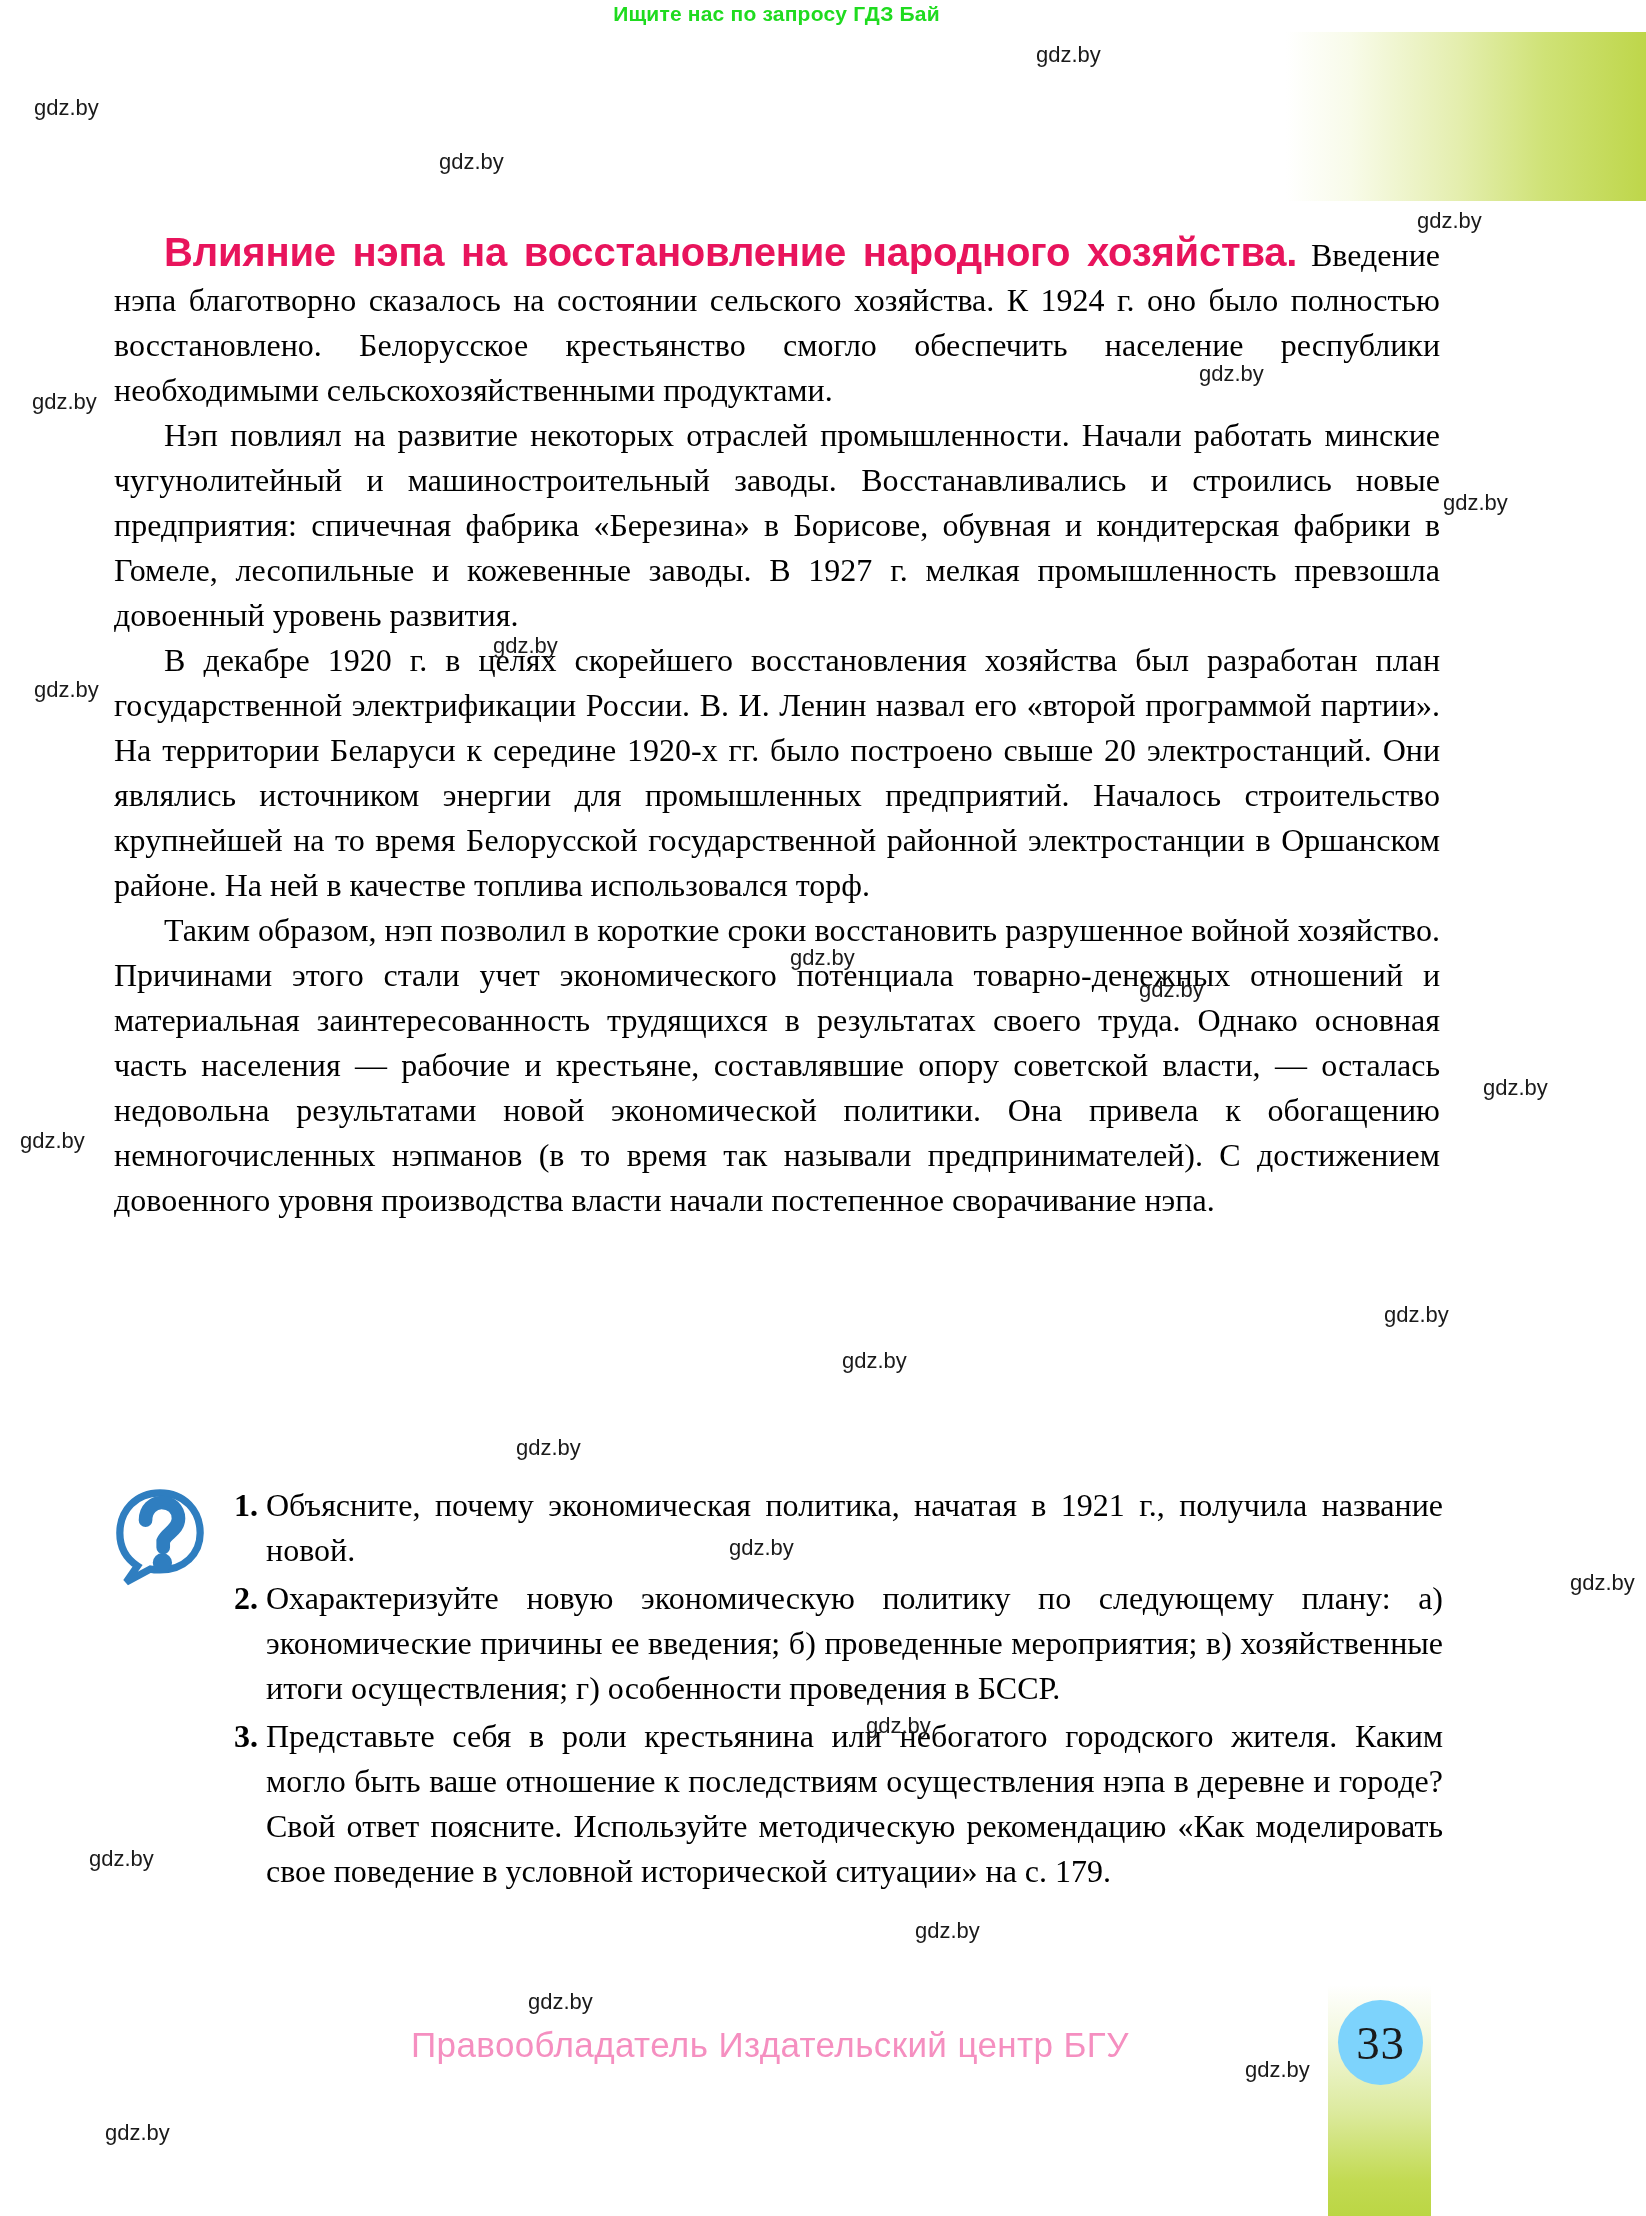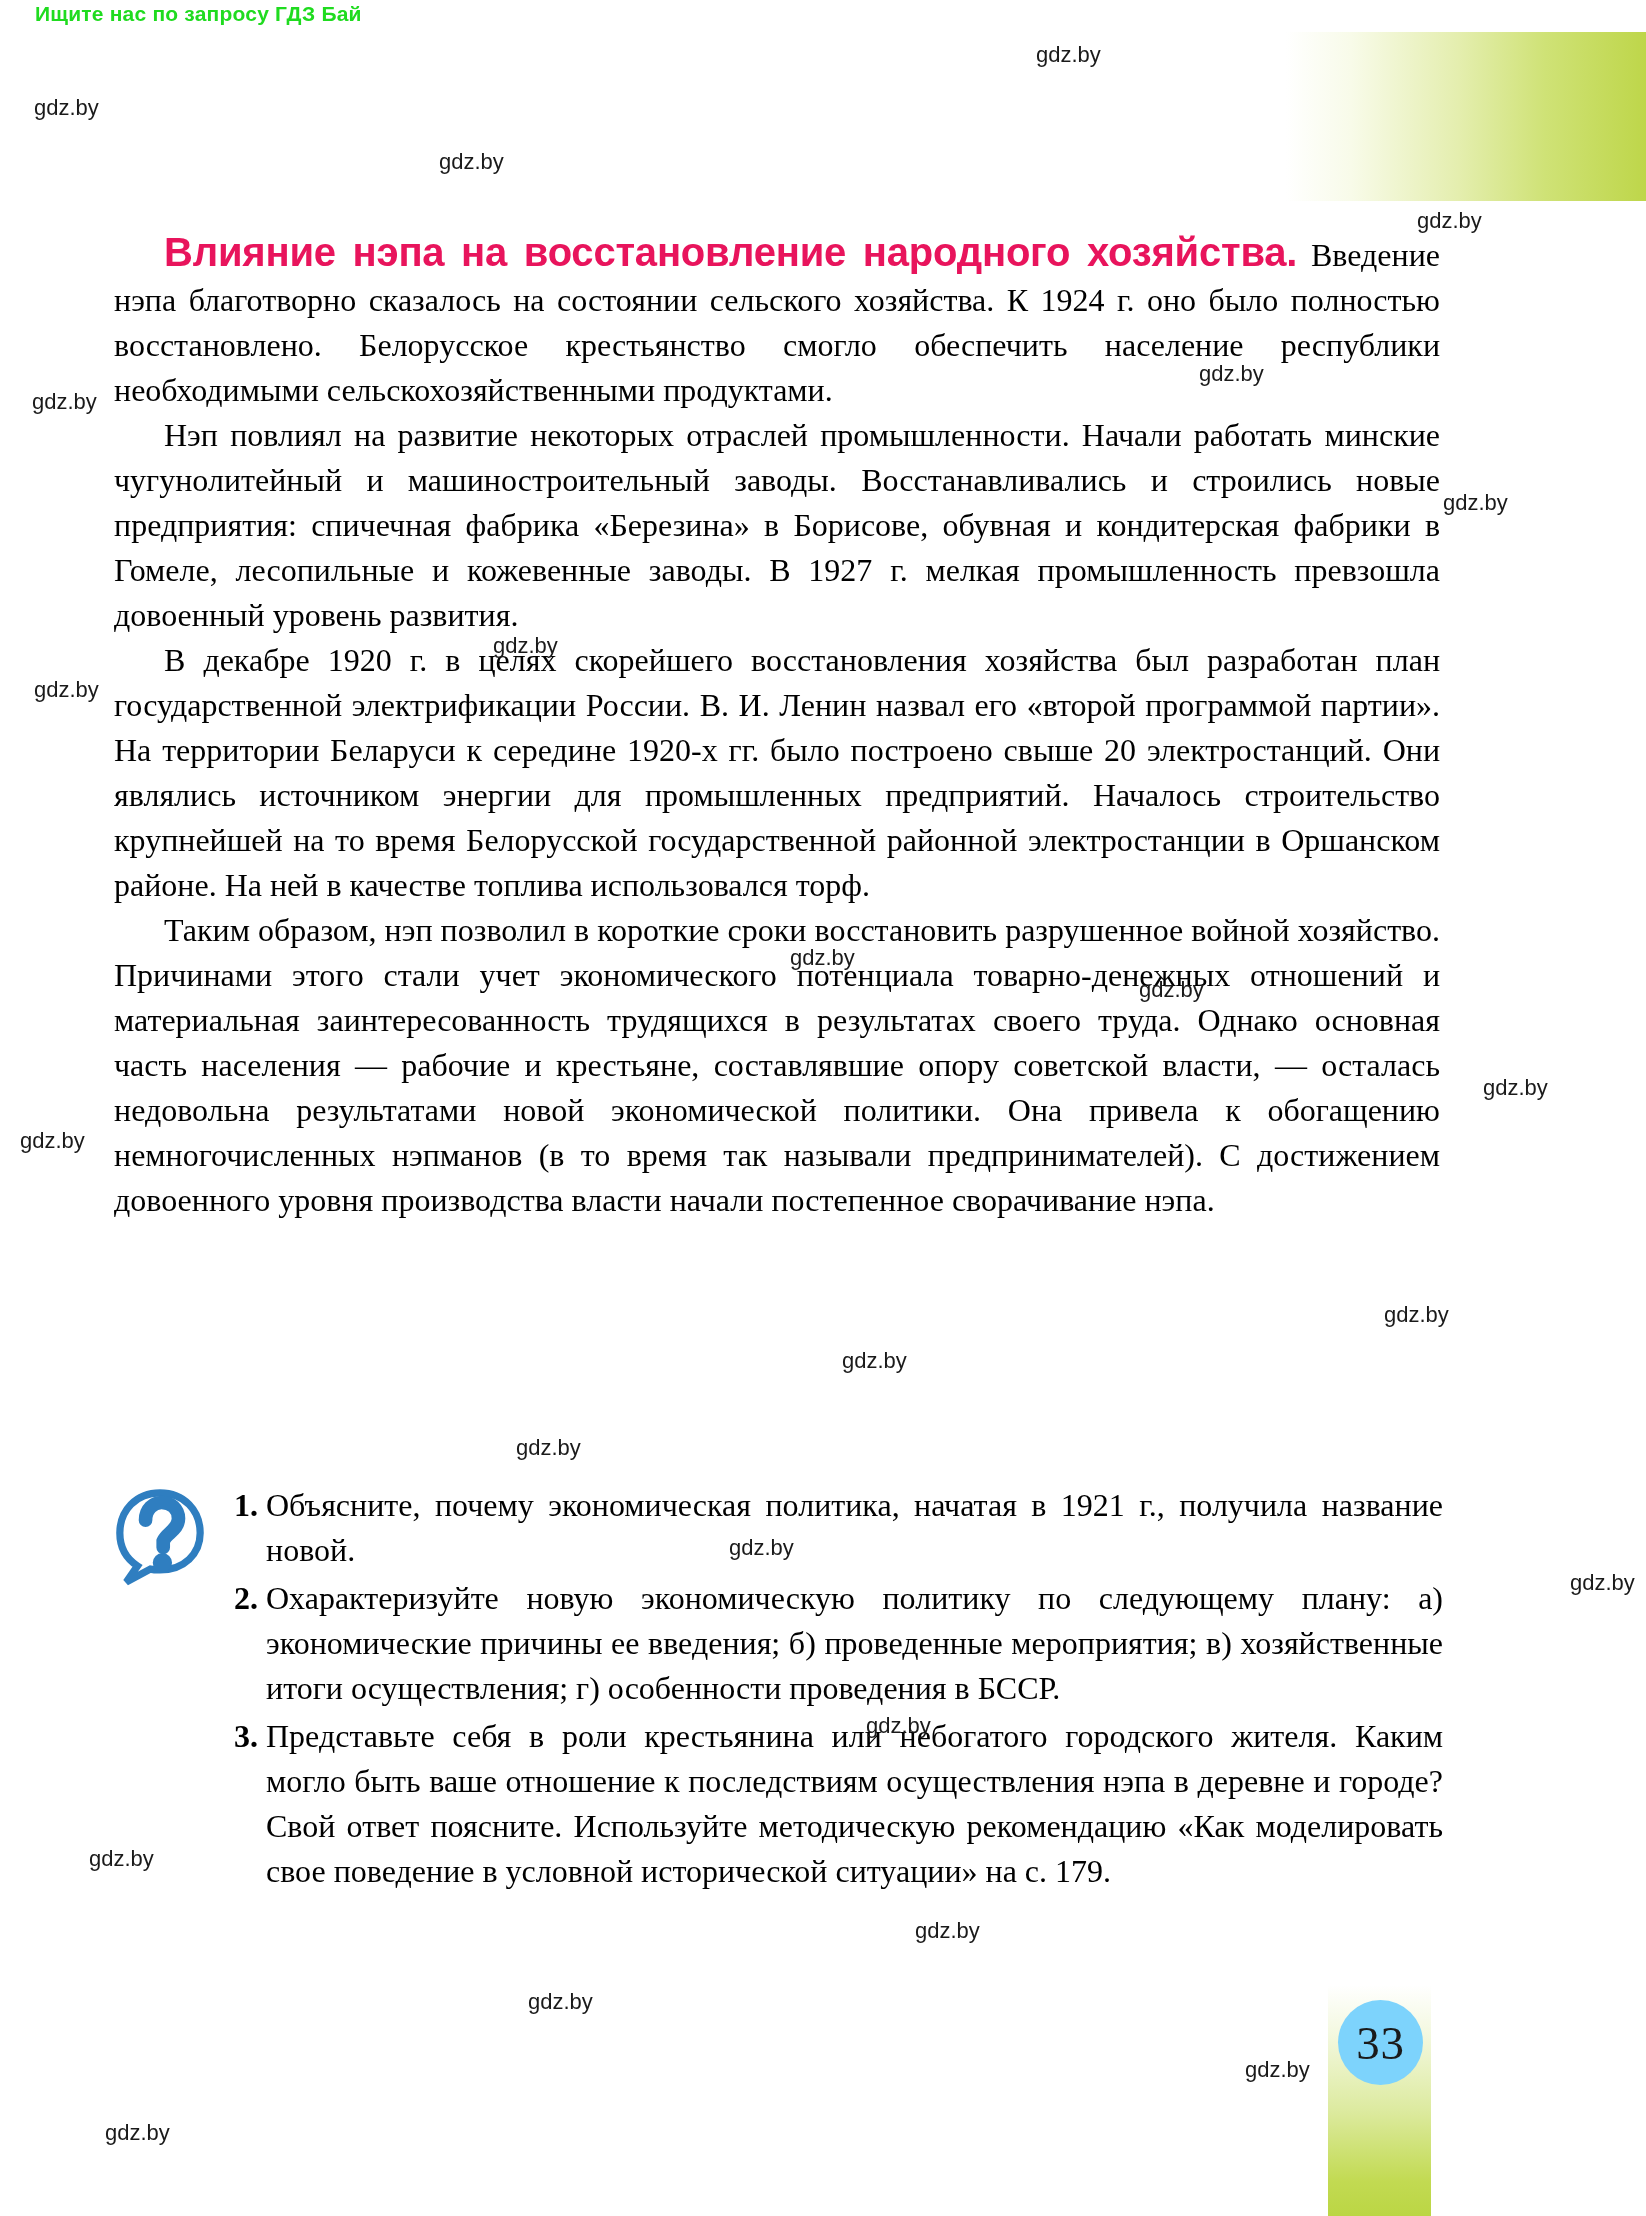--- a/index.html
+++ b/index.html
@@ -55,26 +55,26 @@
     color: #1a1a1a;
     letter-spacing: 0.8px;
   }
 
   
   .promo-banner {
     position: absolute;
     left: 0;
     top: 1.6px;
     width: 1553px;
+    text-align: center;
     font-family: "Liberation Sans", "DejaVu Sans", sans-serif;
     font-weight: 700;
     font-size: 21px;
     color: #1fdb1f;
     letter-spacing: 0.2px;
-    margin-left: 35px;
   }
 
   
   .footer-line {
     position: absolute;
     left: 0;
     top: 2168px;
     width: 1647px;
     text-align: center;
     font-family: "Liberation Sans", "DejaVu Sans", sans-serif;
@@ -216,20 +216,21 @@
     <div class="q-item">
       <div class="q-num">2.</div>
       <div class="q-text">Охарактеризуйте новую экономическую политику по следующему плану: а) экономические причины ее введения; б) проведенные мероприятия; в) хозяйственные итоги осуществления; г) особенности проведения в БССР.</div>
     </div>
     <div class="q-item">
       <div class="q-num">3.</div>
       <div class="q-text">Представьте себя в роли крестьянина или небогатого городского жителя. Каким могло быть ваше отношение к последствиям осуществления нэпа в деревне и городе? Свой ответ поясните. Используйте методическую рекомендацию «Как моделировать свое поведение в условной исторической ситуации» на с. 179.</div>
     </div>
   </div>
 
+  <div class="copyright-line">Правообладатель Издательский центр БГУ</div>
 
   <div class="page-number-strip"></div>
   <div class="page-number-bubble">
     <span>33</span>
   </div>
 
 
   <div id="watermark-layer">
       <div class="wm" style="left: 1036px; top: 42px;">gdz.by</div>
       <div class="wm" style="left: 34px; top: 95px;">gdz.by</div>

